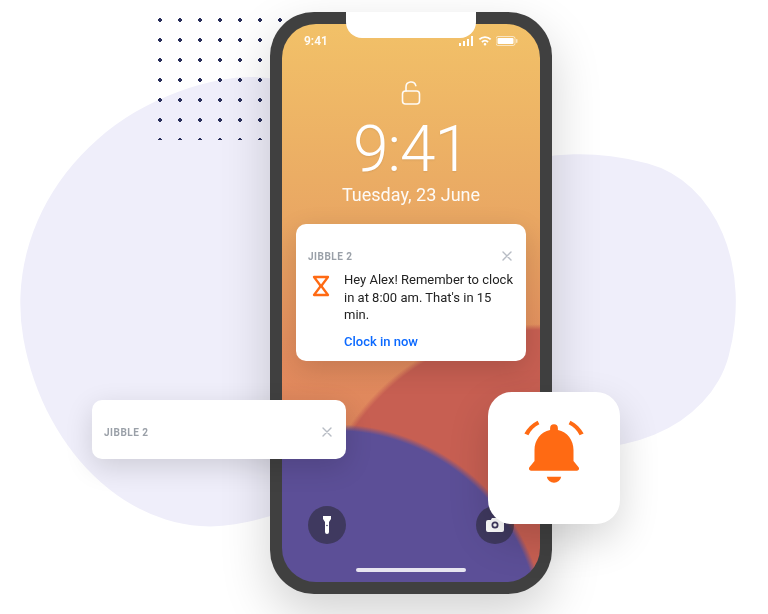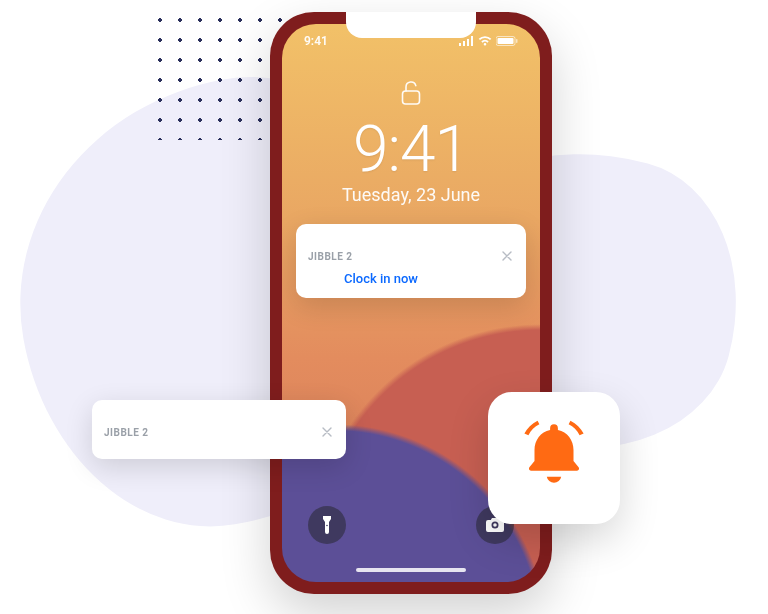--- a/index.html
+++ b/index.html
@@ -37,21 +37,21 @@
     width: 170px; height: 130px;
     background-image: radial-gradient(#2A2F5B 1.6px, transparent 1.6px);
     background-size: 20px 20px;
   }
 
   
   .phone {
     position: absolute;
     left: 270px; top: 12px;
     width: 282px; height: 582px;
-    background: #7f1d1d;
+    background: #404040;
     border-radius: 44px;
     box-shadow: 0 20px 50px rgba(0,0,0,0.18);
   }
   .screen {
     position: absolute;
     left: 12px; top: 12px; right: 12px; bottom: 12px;
     border-radius: 34px;
     overflow: hidden;
     background:
       radial-gradient(circle at 20% 110%, #5C4F97 0%, #5C4F97 32%, transparent 33%),
@@ -121,21 +121,21 @@
   .notif-body { display: flex; gap: 10px; }
   .app-icon {
     flex: 0 0 26px; width: 26px; height: 26px;
     display: flex; align-items: center; justify-content: center;
     margin-top: 2px;
   }
   .notif-text {
     font-size: 13px; line-height: 1.35; color: #222;
   }
   .notif-action {
-    margin-left: 36px;
+    margin-top: 10px; margin-left: 36px;
     font-size: 13px; font-weight: 500;
     color: #0B69FF; cursor: pointer;
   }
 
   .notif-inside {
     left: 14px; right: 14px; top: 200px;
   }
   .notif-outside {
     left: 92px; top: 400px; width: 254px;
   }
@@ -215,20 +215,28 @@
 
     <div class="notif notif-inside">
       <div class="notif-header">
         <span class="notif-app">JIBBLE 2</span>
         <span class="notif-close">
           <svg width="10" height="10" viewBox="0 0 10 10">
               <path d="M1 1l8 8M9 1l-8 8" stroke="#B7BCC4" stroke-width="1.4" stroke-linecap="round"></path>
             </svg>
         </span>
       </div>
+      <div class="notif-body">
+        <span class="app-icon">
+          <svg class="app-logo-svg" viewBox="0 0 24 24">
+              <path d="M5 3h14l-6 8v2l6 8H5l6-8v-2L5 3z" fill="none" stroke="#FF6A13" stroke-width="2.3" stroke-linejoin="round"></path>
+            </svg>
+        </span>
+        <span class="notif-text">Hey Alex! Remember to clock in at 8:00 am. That's in 15 min.</span>
+      </div>
       <div class="notif-action">Clock in now</div>
     </div>
 
     <div class="dock-btn dock-left">
       <svg width="14" height="18" viewBox="0 0 14 18" fill="#fff">
           <path d="M3 0h8v3l-2 3v10a2 2 0 01-4 0V6L3 3V0zm3.2 9.5a.8.8 0 101.6 0 .8.8 0 00-1.6 0z"></path>
         </svg>
     </div>
     <div class="dock-btn dock-right">
       <svg width="18" height="14" viewBox="0 0 18 14" fill="#fff">

